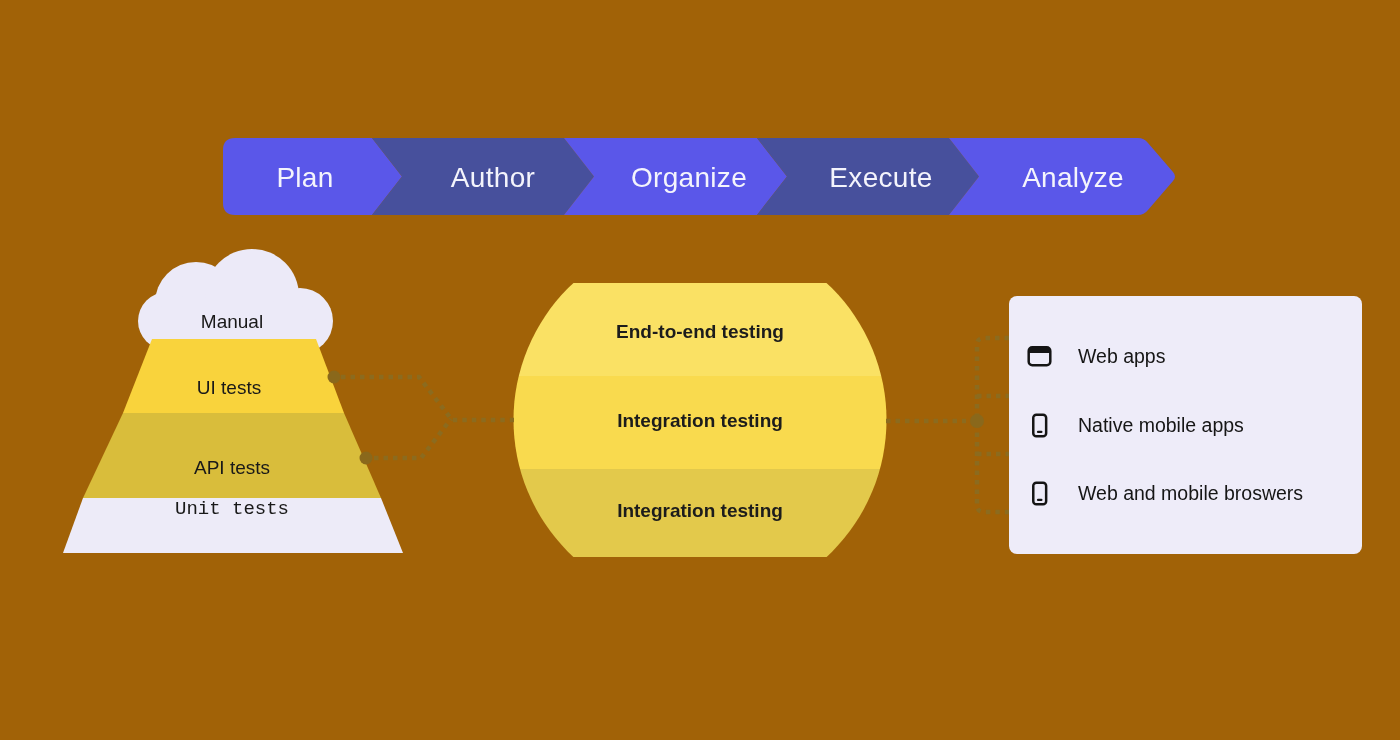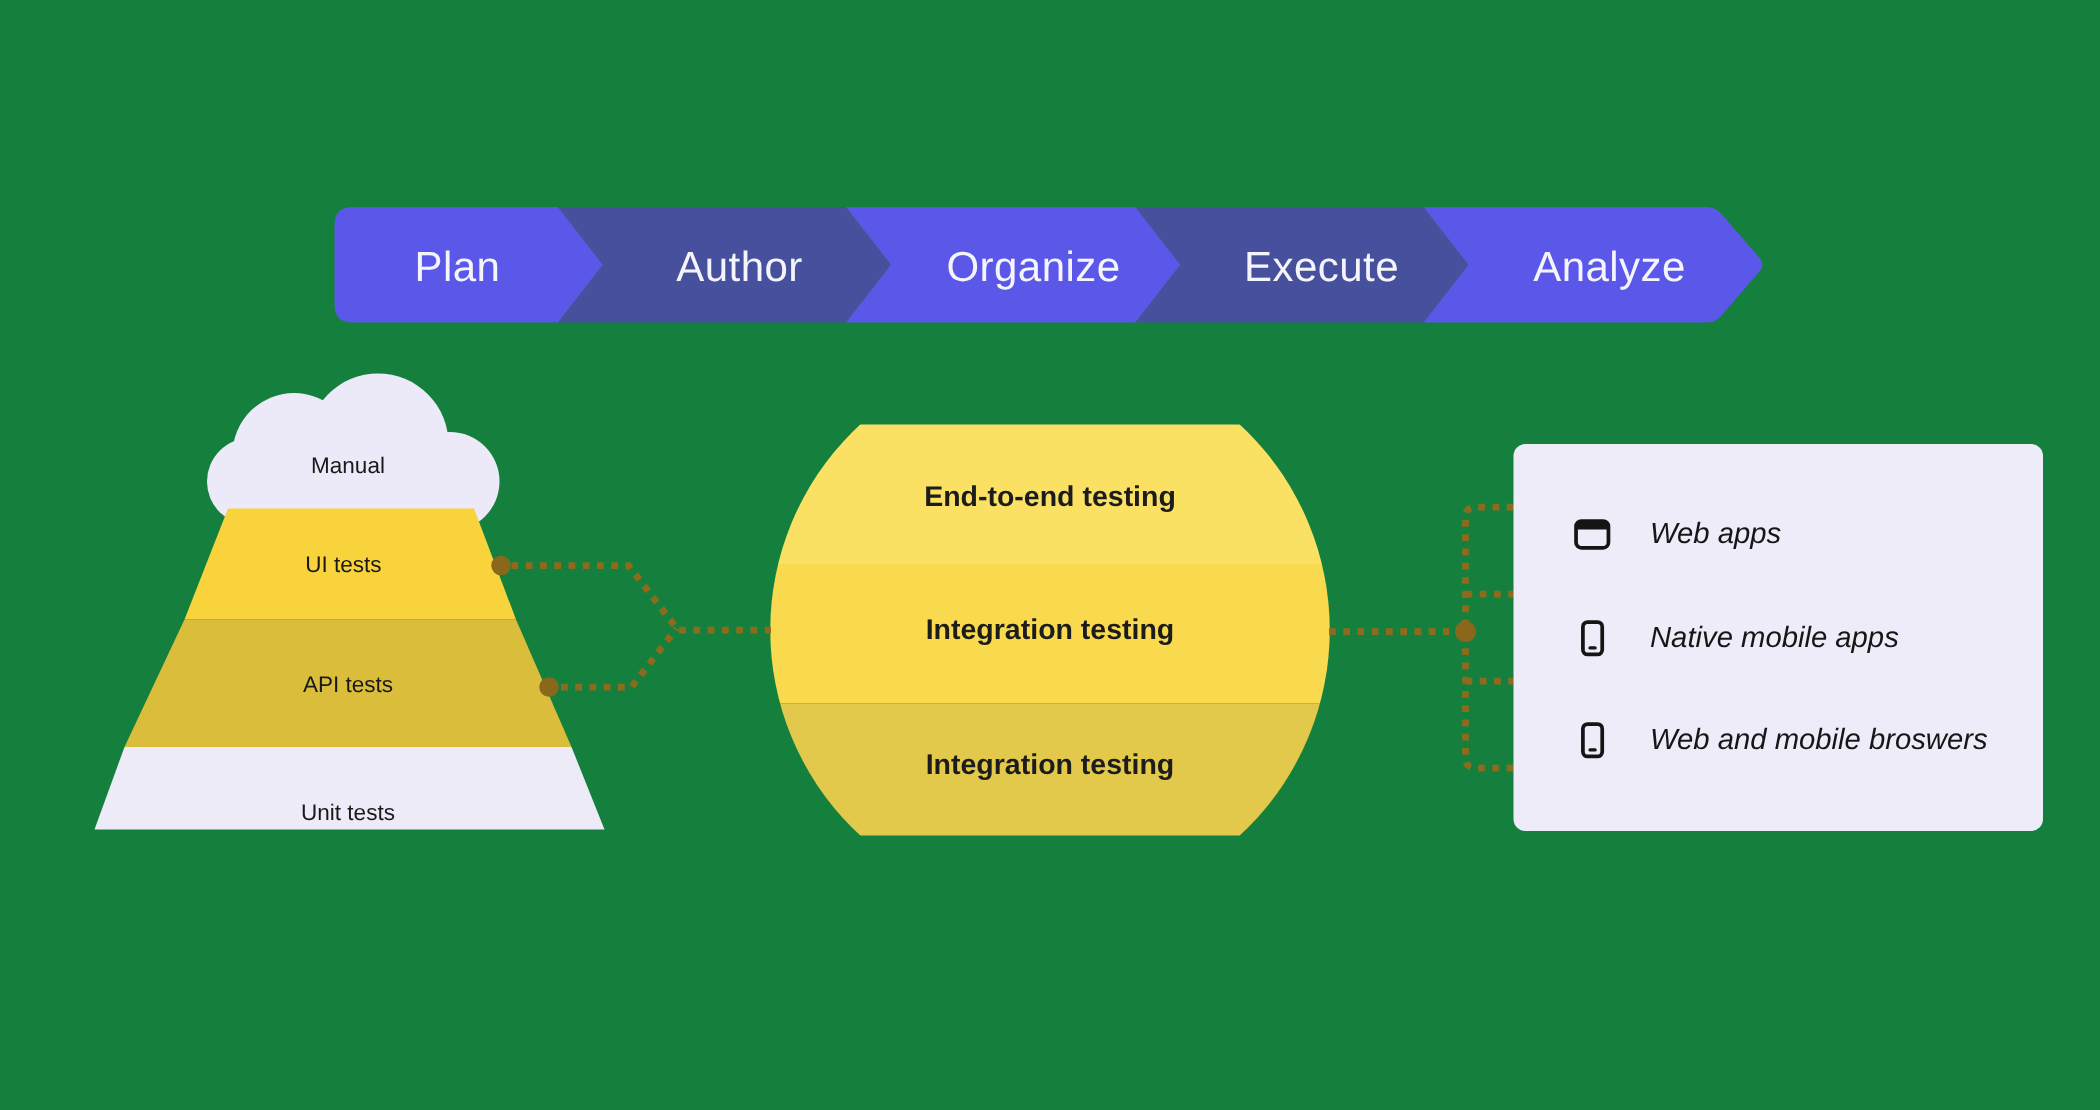--- a/index.html
+++ b/index.html
@@ -1,31 +1,31 @@
 <!DOCTYPE html>
 <html><head>
 <meta charset="utf-8">
 <style>
   html,body{margin:0;padding:0;background:#ffffff;}
   .canvas{
-    position:relative;width:1400px;height:740px;background:#15803d;overflow:hidden;
+    position:relative;width:1400px;height:740px;background:#a16207;overflow:hidden;
     font-family:"Liberation Sans", sans-serif;
   }
   .lbl{position:absolute;transform:translate(-50%,-50%);white-space:nowrap;color:#191919;}
   .chev-lbl{font-size:28px;font-weight:500;color:#f4f4fc;letter-spacing:.3px;}
-  .pyr-lbl{font-size:15px;font-weight:500;}
+  .pyr-lbl{font-size:19px;font-weight:500;margin-top:11px;}
   .sphere-lbl{font-size:19px;font-weight:700;color:#1c1c1c;}
   .bg-svg{position:absolute;left:0;top:0;}
   .panel{
     position:absolute;left:1009px;top:296px;width:353px;height:258px;
     background:#eeecf9;border-radius:8px;
     display:flex;flex-direction:column;justify-content:space-evenly;
     padding:6px 0;box-sizing:border-box;
   }
-  .prow{display:flex;align-items:center;padding-left:39px;gap:25px;font-style:italic;}
+  .prow{display:flex;align-items:center;padding-left:17px;gap:25px;}
   .picon{width:27px;height:27px;display:inline-flex;align-items:center;justify-content:center;}
   .plabel{font-size:19.5px;font-weight:500;color:#161616;white-space:nowrap;}
 </style>
 </head>
 <body>
 
 <div class="canvas">
 
   <svg class="bg-svg" width="1400" height="740" viewBox="0 0 1400 740">
 
@@ -78,21 +78,21 @@
 
   <div class="lbl chev-lbl" style="left:305px;top:178px;">Plan</div>
   <div class="lbl chev-lbl" style="left:493px;top:178px;">Author</div>
   <div class="lbl chev-lbl" style="left:689px;top:178px;">Organize</div>
   <div class="lbl chev-lbl" style="left:881px;top:178px;">Execute</div>
   <div class="lbl chev-lbl" style="left:1073px;top:178px;">Analyze</div>
 
   <div class="lbl pyr-lbl" style="left:232px;top:311px;">Manual</div>
   <div class="lbl pyr-lbl" style="left:229px;top:377px;">UI tests</div>
   <div class="lbl pyr-lbl" style="left:232px;top:457px;">API tests</div>
-  <div class="lbl pyr-lbl" style="left:232px;top:542px;">Unit tests</div>
+  <div class="lbl pyr-lbl" style="left:232px;top:498px;font-family:Liberation Mono, monospace;">Unit tests</div>
 
   <div class="lbl sphere-lbl" style="left:700px;top:332px;">End-to-end testing</div>
   <div class="lbl sphere-lbl" style="left:700px;top:421px;">Integration testing</div>
   <div class="lbl sphere-lbl" style="left:700px;top:511px;">Integration testing</div>
 
   <div class="panel">
 
     <div class="prow">
       <span class="picon">
         <svg width="27" height="27" viewBox="0 0 26 26">

